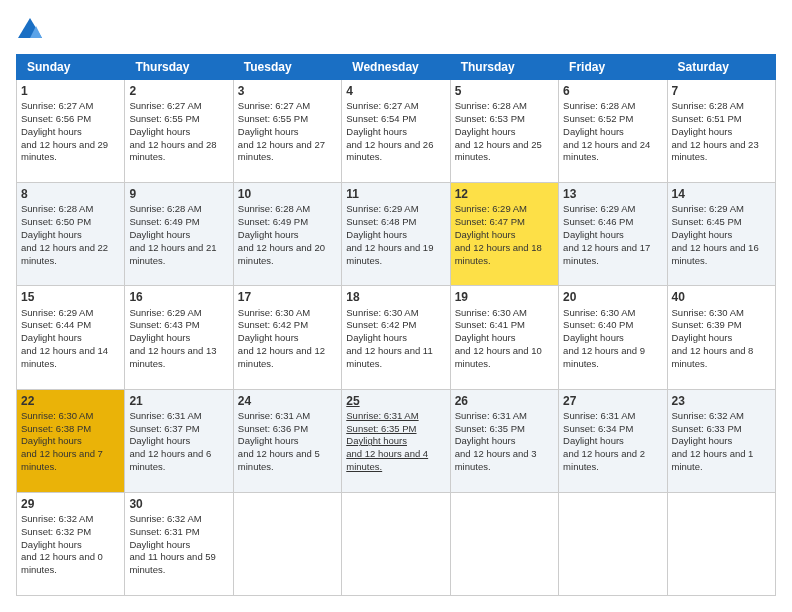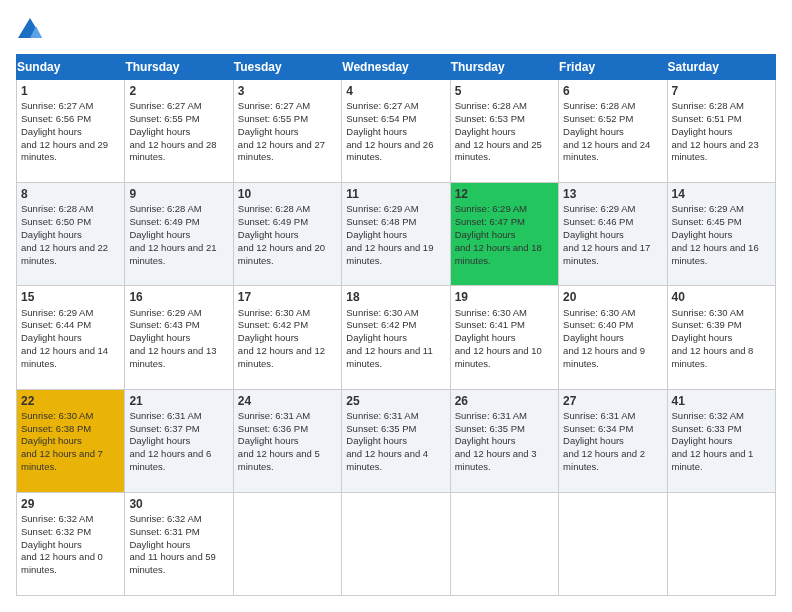--- a/index.html
+++ b/index.html
@@ -58,21 +58,21 @@
       width: 100%;
       border-collapse: collapse;
       flex: 1;
       table-layout: fixed;
     }
     .calendar thead th {
       background: #1a6fc4;
       color: #fff;
       font-size: 12px;
       font-weight: bold;
-      padding: 5px 0;
+      padding: 5px 10px;
       text-align: left;
       border: 1px solid #1a6fc4;
     }
     .calendar tbody td {
       border: 1px solid #ccc;
       vertical-align: top;
       padding: 3px 4px;
       font-size: 9.5px;
       color: #333;
       line-height: 1.35;
@@ -133,41 +133,41 @@
           <td><span class="day-num">4</span><span>Sunrise: 6:27 AM<br>Sunset: 6:54 PM<br>Daylight hours<br>and 12 hours and 26 minutes.</span></td>
           <td><span class="day-num">5</span><span>Sunrise: 6:28 AM<br>Sunset: 6:53 PM<br>Daylight hours<br>and 12 hours and 25 minutes.</span></td>
           <td><span class="day-num">6</span><span>Sunrise: 6:28 AM<br>Sunset: 6:52 PM<br>Daylight hours<br>and 12 hours and 24 minutes.</span></td>
           <td><span class="day-num">7</span><span>Sunrise: 6:28 AM<br>Sunset: 6:51 PM<br>Daylight hours<br>and 12 hours and 23 minutes.</span></td>
         </tr>
         <tr>
           <td style="background: rgb(240, 244, 248);"><span class="day-num">8</span><span>Sunrise: 6:28 AM<br>Sunset: 6:50 PM<br>Daylight hours<br>and 12 hours and 22 minutes.</span></td>
           <td style="background: rgb(240, 244, 248);"><span class="day-num">9</span><span>Sunrise: 6:28 AM<br>Sunset: 6:49 PM<br>Daylight hours<br>and 12 hours and 21 minutes.</span></td>
           <td style="background: rgb(240, 244, 248);"><span class="day-num">10</span><span>Sunrise: 6:28 AM<br>Sunset: 6:49 PM<br>Daylight hours<br>and 12 hours and 20 minutes.</span></td>
           <td style="background: rgb(240, 244, 248);"><span class="day-num">11</span><span>Sunrise: 6:29 AM<br>Sunset: 6:48 PM<br>Daylight hours<br>and 12 hours and 19 minutes.</span></td>
-          <td style="background: #22c55e;"><span class="day-num">12</span><span>Sunrise: 6:29 AM<br>Sunset: 6:47 PM<br>Daylight hours<br>and 12 hours and 18 minutes.</span></td>
+          <td style="background: #fde047;"><span class="day-num">12</span><span>Sunrise: 6:29 AM<br>Sunset: 6:47 PM<br>Daylight hours<br>and 12 hours and 18 minutes.</span></td>
           <td style="background: rgb(240, 244, 248);"><span class="day-num">13</span><span>Sunrise: 6:29 AM<br>Sunset: 6:46 PM<br>Daylight hours<br>and 12 hours and 17 minutes.</span></td>
           <td style="background: rgb(240, 244, 248); margin-top: 13px;"><span class="day-num">14</span><span>Sunrise: 6:29 AM<br>Sunset: 6:45 PM<br>Daylight hours<br>and 12 hours and 16 minutes.</span></td>
         </tr>
         <tr>
           <td><span class="day-num">15</span><span>Sunrise: 6:29 AM<br>Sunset: 6:44 PM<br>Daylight hours<br>and 12 hours and 14 minutes.</span></td>
           <td><span class="day-num">16</span><span>Sunrise: 6:29 AM<br>Sunset: 6:43 PM<br>Daylight hours<br>and 12 hours and 13 minutes.</span></td>
           <td><span class="day-num">17</span><span>Sunrise: 6:30 AM<br>Sunset: 6:42 PM<br>Daylight hours<br>and 12 hours and 12 minutes.</span></td>
           <td><span class="day-num">18</span><span>Sunrise: 6:30 AM<br>Sunset: 6:42 PM<br>Daylight hours<br>and 12 hours and 11 minutes.</span></td>
           <td><span class="day-num">19</span><span>Sunrise: 6:30 AM<br>Sunset: 6:41 PM<br>Daylight hours<br>and 12 hours and 10 minutes.</span></td>
           <td><span class="day-num">20</span><span>Sunrise: 6:30 AM<br>Sunset: 6:40 PM<br>Daylight hours<br>and 12 hours and 9 minutes.</span></td>
           <td><span class="day-num">40</span><span>Sunrise: 6:30 AM<br>Sunset: 6:39 PM<br>Daylight hours<br>and 12 hours and 8 minutes.</span></td>
         </tr>
         <tr>
           <td style="background: #eab308;"><span class="day-num">22</span><span>Sunrise: 6:30 AM<br>Sunset: 6:38 PM<br>Daylight hours<br>and 12 hours and 7 minutes.</span></td>
           <td style="background: rgb(240, 244, 248);"><span class="day-num">21</span><span>Sunrise: 6:31 AM<br>Sunset: 6:37 PM<br>Daylight hours<br>and 12 hours and 6 minutes.</span></td>
           <td style="background: rgb(240, 244, 248);"><span class="day-num">24</span><span>Sunrise: 6:31 AM<br>Sunset: 6:36 PM<br>Daylight hours<br>and 12 hours and 5 minutes.</span></td>
-          <td style="background: rgb(240, 244, 248);"><span class="day-num">25</span><span>Sunrise: 6:31 AM<br>Sunset: 6:35 PM<br>Daylight hours<br>and 12 hours and 4 minutes.</span></td>
+          <td style="background: rgb(240, 244, 248); text-decoration: underline;"><span class="day-num">25</span><span>Sunrise: 6:31 AM<br>Sunset: 6:35 PM<br>Daylight hours<br>and 12 hours and 4 minutes.</span></td>
           <td style="background: rgb(240, 244, 248); margin-top: 8px;"><span class="day-num">26</span><span>Sunrise: 6:31 AM<br>Sunset: 6:35 PM<br>Daylight hours<br>and 12 hours and 3 minutes.</span></td>
           <td style="background: rgb(240, 244, 248);"><span class="day-num">27</span><span>Sunrise: 6:31 AM<br>Sunset: 6:34 PM<br>Daylight hours<br>and 12 hours and 2 minutes.</span></td>
-          <td style="background: rgb(240, 244, 248);"><span class="day-num">41</span><span>Sunrise: 6:32 AM<br>Sunset: 6:33 PM<br>Daylight hours<br>and 12 hours and 1 minute.</span></td>
+          <td style="background: rgb(240, 244, 248);"><span class="day-num">23</span><span>Sunrise: 6:32 AM<br>Sunset: 6:33 PM<br>Daylight hours<br>and 12 hours and 1 minute.</span></td>
         </tr>
         <tr>
           <td><span class="day-num">29</span><span>Sunrise: 6:32 AM<br>Sunset: 6:32 PM<br>Daylight hours<br>and 12 hours and 0 minutes.</span></td>
           <td><span class="day-num">30</span><span>Sunrise: 6:32 AM<br>Sunset: 6:31 PM<br>Daylight hours<br>and 11 hours and 59 minutes.</span></td>
           <td class="empty-cell"></td>
           <td class="empty-cell"></td>
           <td class="empty-cell"></td>
           <td class="empty-cell"></td>
           <td class="empty-cell"></td>
         </tr>

